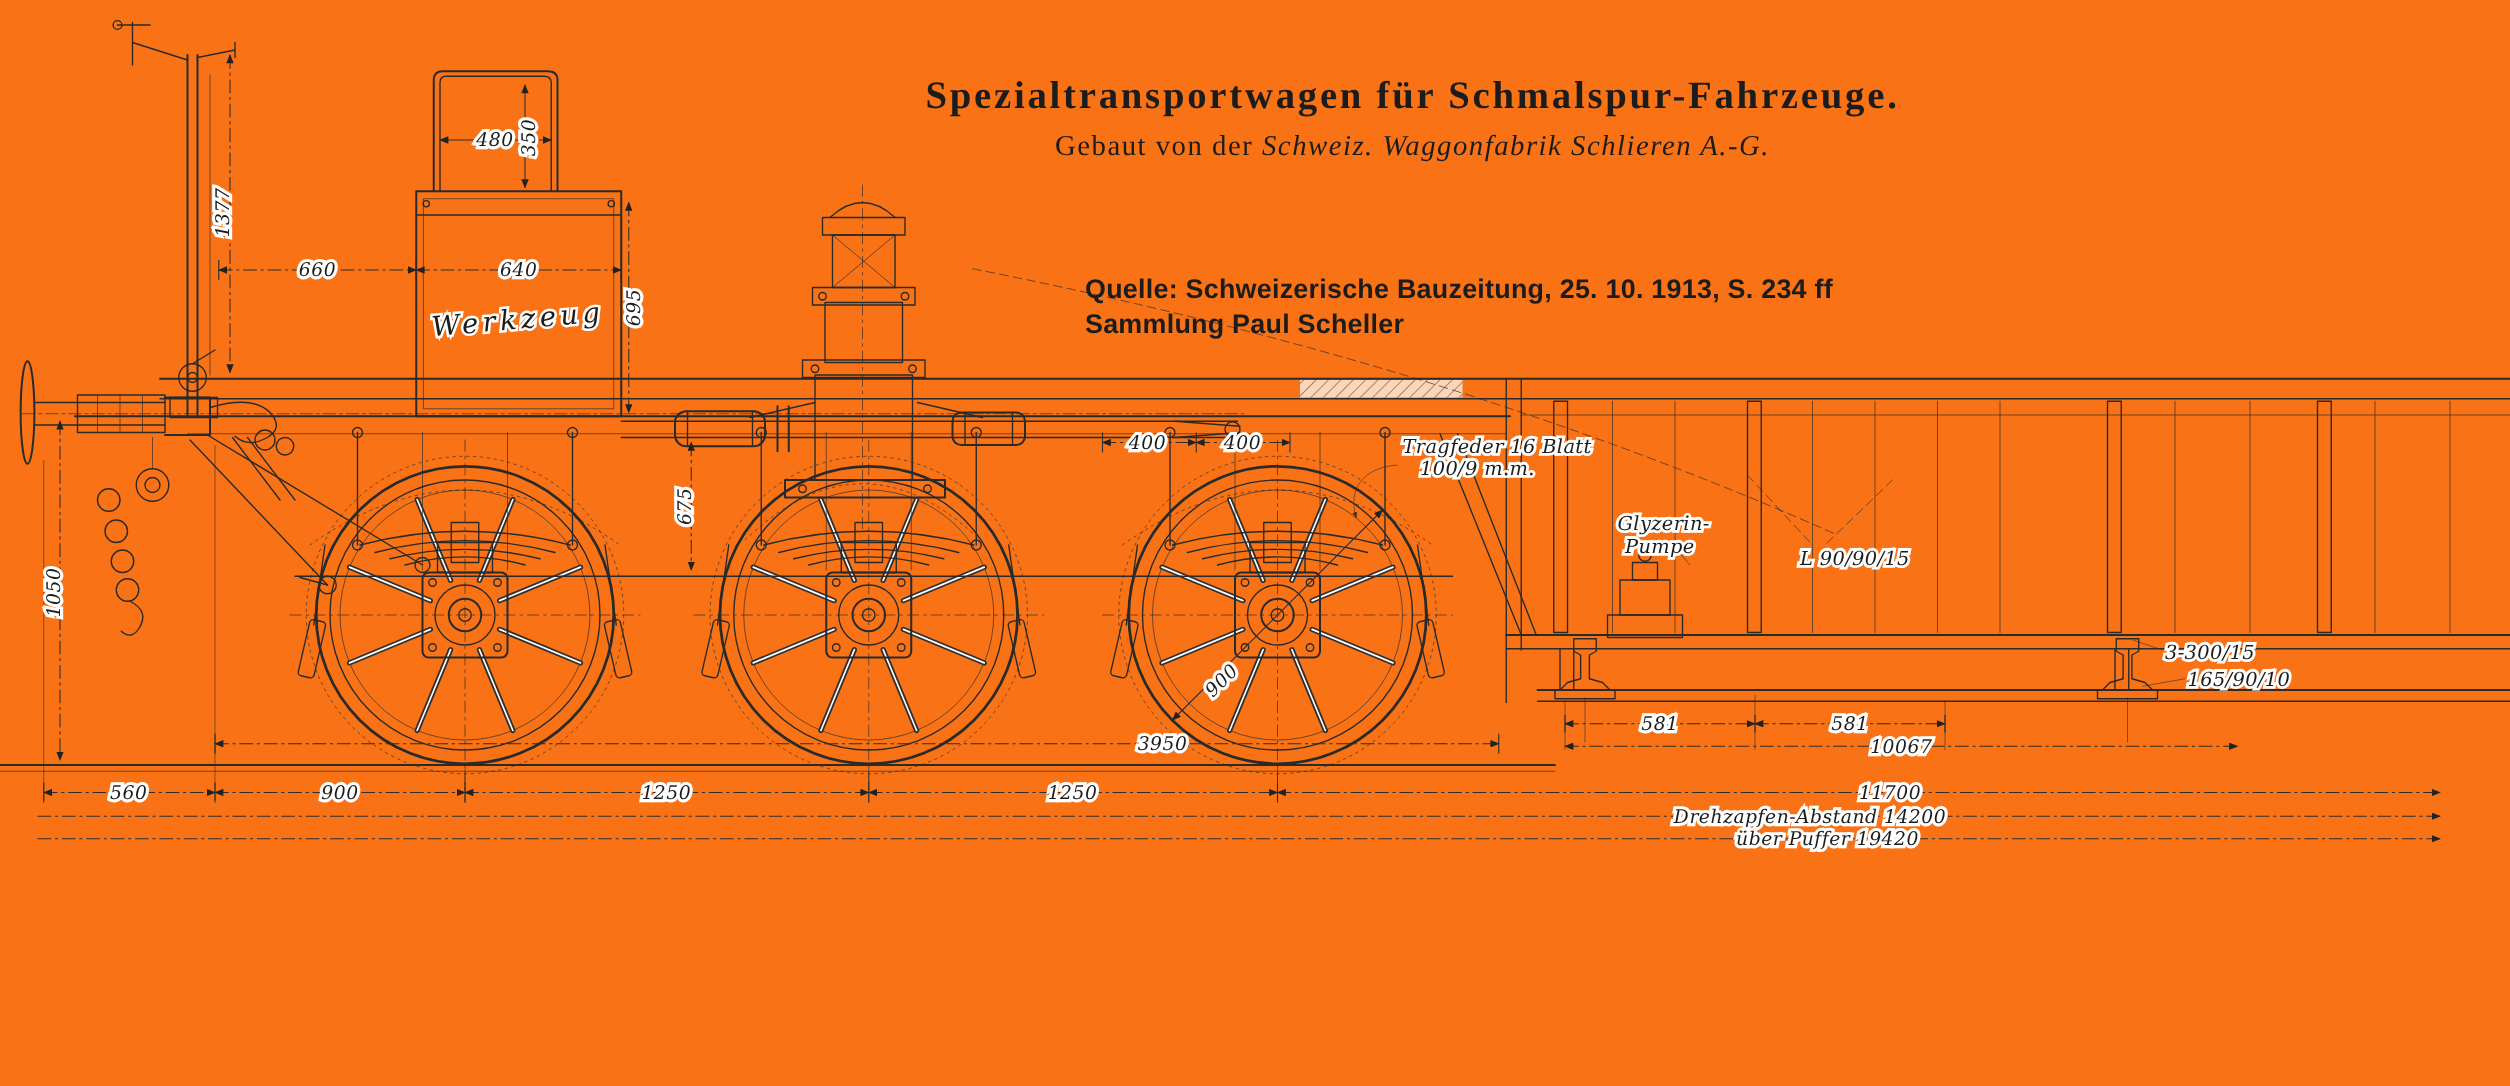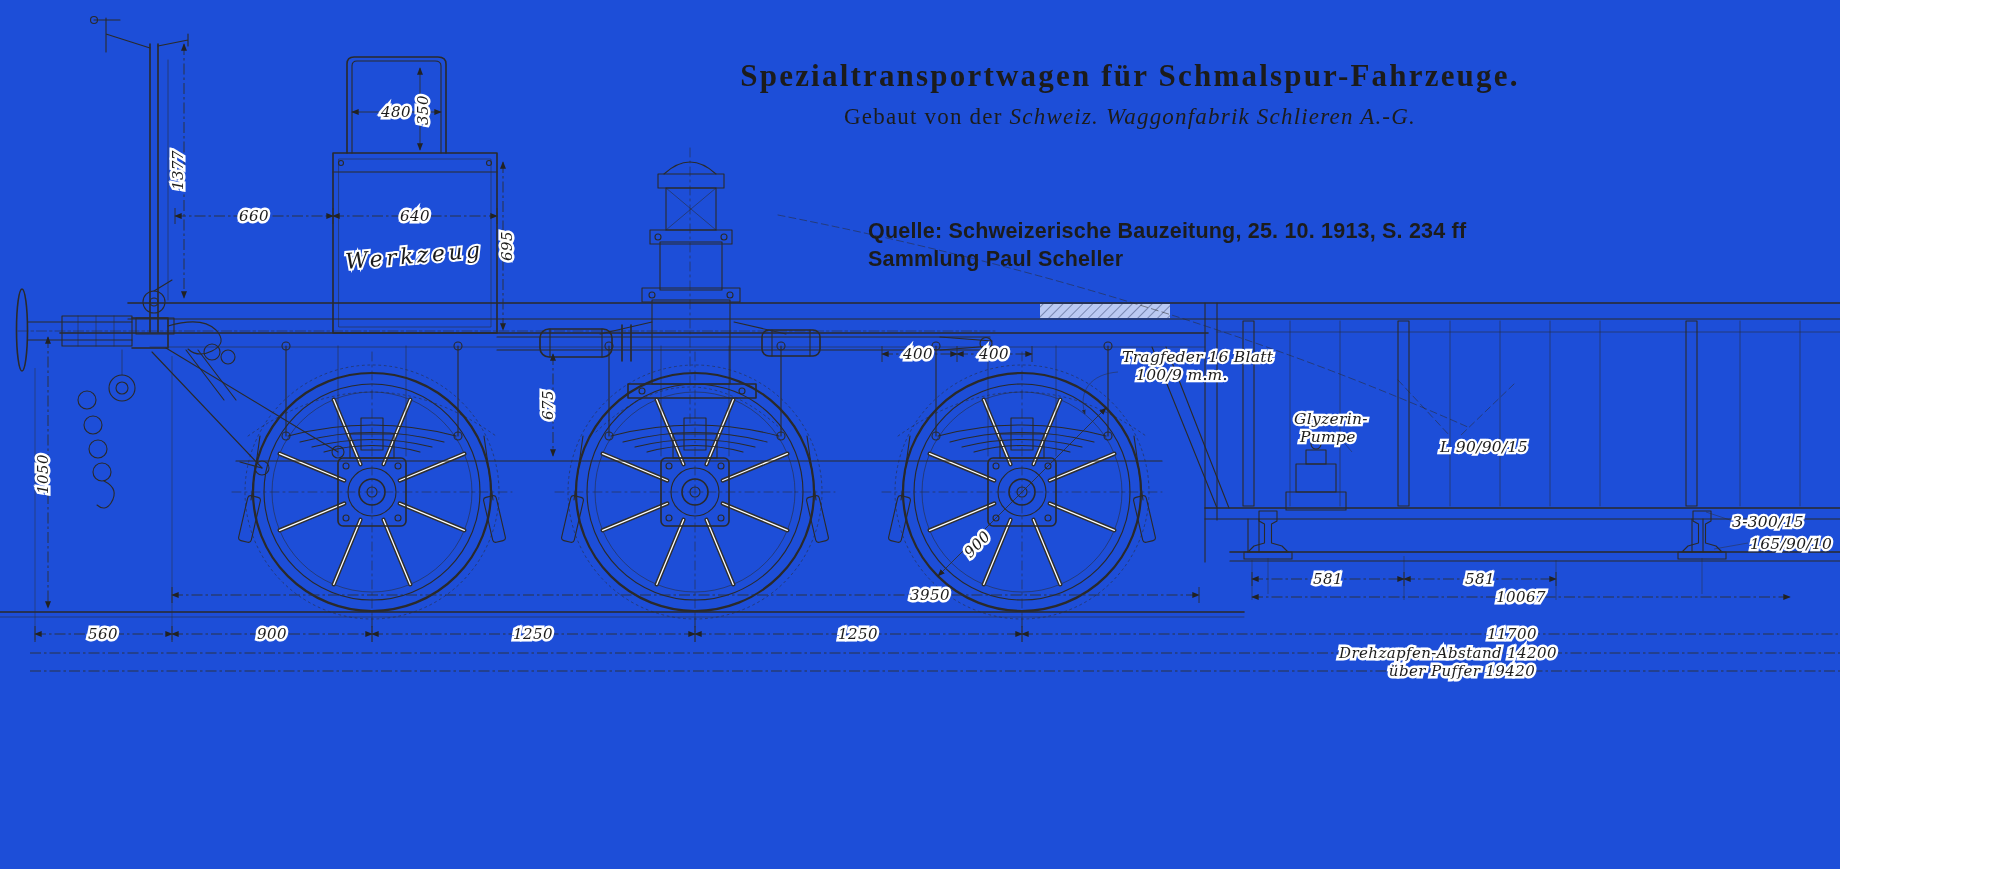--- a/index.html
+++ b/index.html
@@ -1,16 +1,16 @@
 <!DOCTYPE html>
 <html><head>
 <meta charset="utf-8">
 <style>
   html,body{margin:0;padding:0;background:#ffffff}
-  .canvas{position:relative;width:1840px;height:869px;background:#1d4ed8;overflow:hidden;font-family:"Liberation Serif",serif}
+  .canvas{position:relative;width:2008px;height:869px;background:#f97316;overflow:hidden;font-family:"Liberation Serif",serif}
   svg{display:block}
   .ink{stroke:#2a2a2a;fill:none;stroke-width:1.1;stroke-linecap:round;stroke-linejoin:round}
   .w2{stroke-width:2.2}
   .w15{stroke-width:1.6}
   .thin{stroke-width:.65;opacity:.82}
   .dash{stroke-dasharray:7 4}
   .dot{stroke-dasharray:2 3.5}
   .cl{stroke-dasharray:10 3 2.5 3}
   .dl{stroke:#2e2e2e;stroke-width:.85;fill:none;stroke-dasharray:11 3 2.5 3}
   .dls{stroke:#2e2e2e;stroke-width:.85;fill:none}

